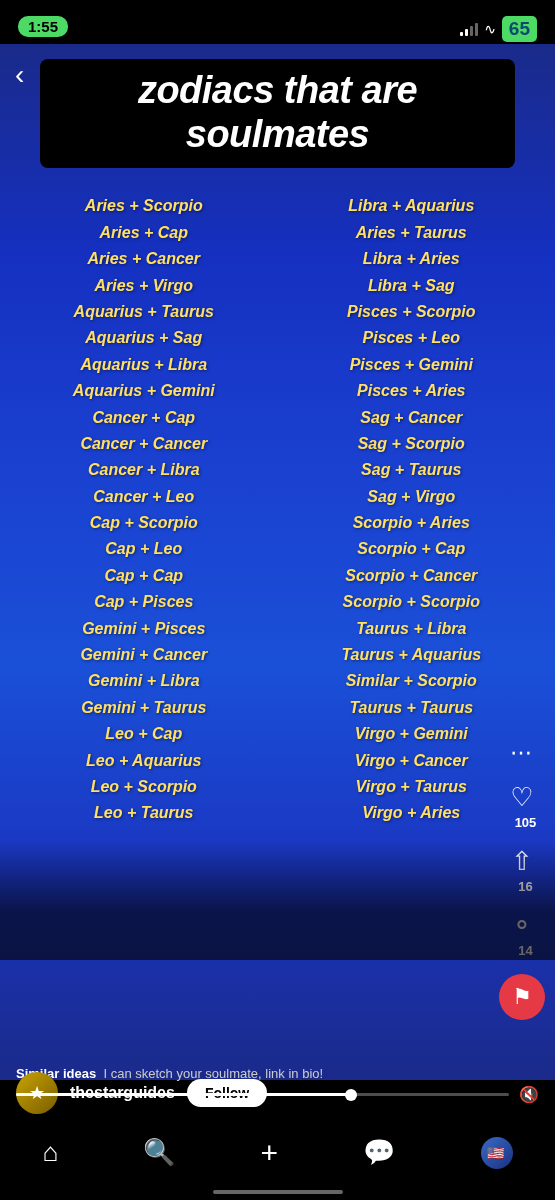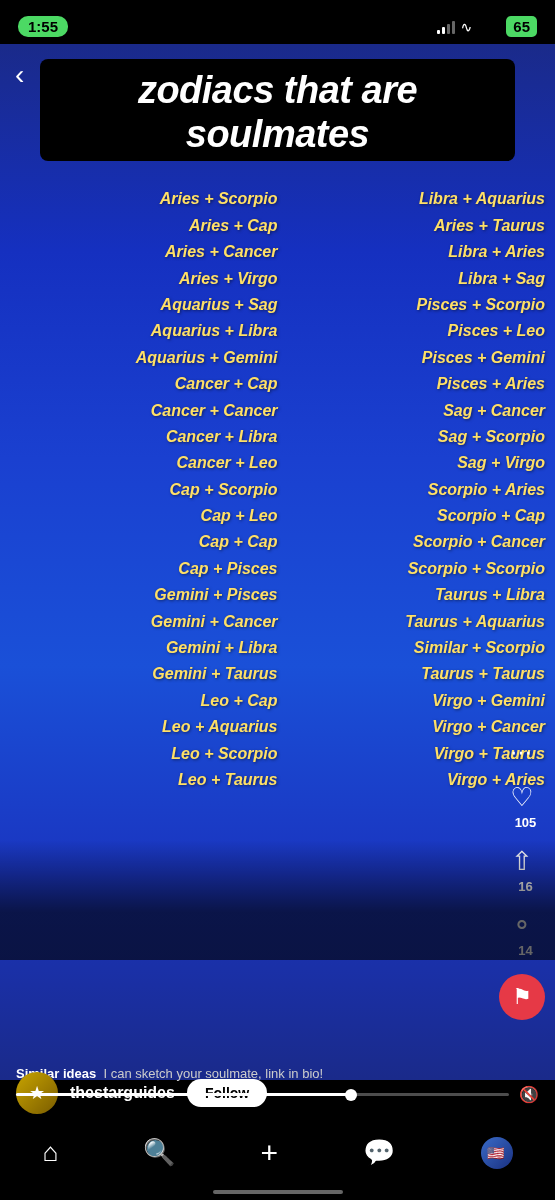--- a/index.html
+++ b/index.html
@@ -14,46 +14,45 @@
       position: relative;
     }
 
     
     .status-bar {
       position: absolute;
       top: 0; left: 0; right: 0;
       height: 44px;
       background: #000;
       display: flex;
-      align-items: flex-end;
+      align-items: flex-start;
       justify-content: space-between;
-      padding: 7px 18px;
+      padding: 16px 18px;
       z-index: 100;
     }
     .status-time {
       background: #4cd964;
       color: #000;
       font-weight: 700;
       font-size: 15px;
       padding: 2px 10px;
       border-radius: 10px;
     }
     .status-icons {
       display: flex;
       align-items: center;
       gap: 6px;
     }
     .battery {
       background: #4cd964;
-      color: #000000;
-      font-size: 15px;
+      color: #0c4a6e;
+      font-size: 19px;
       font-weight: 700;
       padding: 2px 7px;
       border-radius: 5px;
-      margin-left: 28px;
     }
     .signal-bars {
       display: flex;
       align-items: flex-end;
       gap: 2px;
       height: 14px;
     }
     .signal-bars span {
       background: #fff;
       width: 3px;
@@ -94,21 +93,21 @@
     .title-container {
       text-align: center;
       padding: 15px 40px 20px;
     }
     .title-text {
       background: #000;
       color: #fff;
       font-size: 38px;
       font-weight: 900;
       line-height: 1.15;
-      padding: 10px 20px 5px;
+      padding: 10px 20px 12px;
       border-radius: 8px;
       display: inline-block;
       font-style: italic;
       letter-spacing: -0.5px;
     }
 
     
     .zodiac-container {
       display: flex;
       justify-content: center;
@@ -119,21 +118,20 @@
       flex: 1;
       text-align: center;
     }
     .zodiac-item {
       color: #ffe066;
       font-size: 16px;
       font-weight: 700;
       line-height: 1.65;
       font-style: italic;
       text-shadow: 1px 1px 3px rgba(0,0,0,0.5);
-      text-align: right;
     }
 
     
     .side-actions {
       position: absolute;
       right: 10px;
       bottom: 60px;
       display: flex;
       flex-direction: column;
       align-items: center;
@@ -352,20 +350,21 @@
   <div class="title-container">
     <div class="title-text">zodiacs that are soulmates</div>
   </div>
 
   <div class="zodiac-container">
     <div class="zodiac-col" id="left-col">
         <div class="zodiac-item">Aries + Scorpio</div>
         <div class="zodiac-item">Aries + Cap</div>
         <div class="zodiac-item">Aries + Cancer</div>
         <div class="zodiac-item">Aries + Virgo</div>
+        <div class="zodiac-item">Aquarius + Taurus</div>
         <div class="zodiac-item">Aquarius + Sag</div>
         <div class="zodiac-item">Aquarius + Libra</div>
         <div class="zodiac-item">Aquarius + Gemini</div>
         <div class="zodiac-item">Cancer + Cap</div>
         <div class="zodiac-item">Cancer + Cancer</div>
         <div class="zodiac-item">Cancer + Libra</div>
         <div class="zodiac-item">Cancer + Leo</div>
         <div class="zodiac-item">Cap + Scorpio</div>
         <div class="zodiac-item">Cap + Leo</div>
         <div class="zodiac-item">Cap + Cap</div>
@@ -383,20 +382,21 @@
         <div class="zodiac-item">Libra + Aquarius</div>
         <div class="zodiac-item">Aries + Taurus</div>
         <div class="zodiac-item">Libra + Aries</div>
         <div class="zodiac-item">Libra + Sag</div>
         <div class="zodiac-item">Pisces + Scorpio</div>
         <div class="zodiac-item">Pisces + Leo</div>
         <div class="zodiac-item">Pisces + Gemini</div>
         <div class="zodiac-item">Pisces + Aries</div>
         <div class="zodiac-item">Sag + Cancer</div>
         <div class="zodiac-item">Sag + Scorpio</div>
+        <div class="zodiac-item">Sag + Taurus</div>
         <div class="zodiac-item">Sag + Virgo</div>
         <div class="zodiac-item">Scorpio + Aries</div>
         <div class="zodiac-item">Scorpio + Cap</div>
         <div class="zodiac-item">Scorpio + Cancer</div>
         <div class="zodiac-item">Scorpio + Scorpio</div>
         <div class="zodiac-item">Taurus + Libra</div>
         <div class="zodiac-item">Taurus + Aquarius</div>
         <div class="zodiac-item">Similar + Scorpio</div>
         <div class="zodiac-item">Taurus + Taurus</div>
         <div class="zodiac-item">Virgo + Gemini</div>

